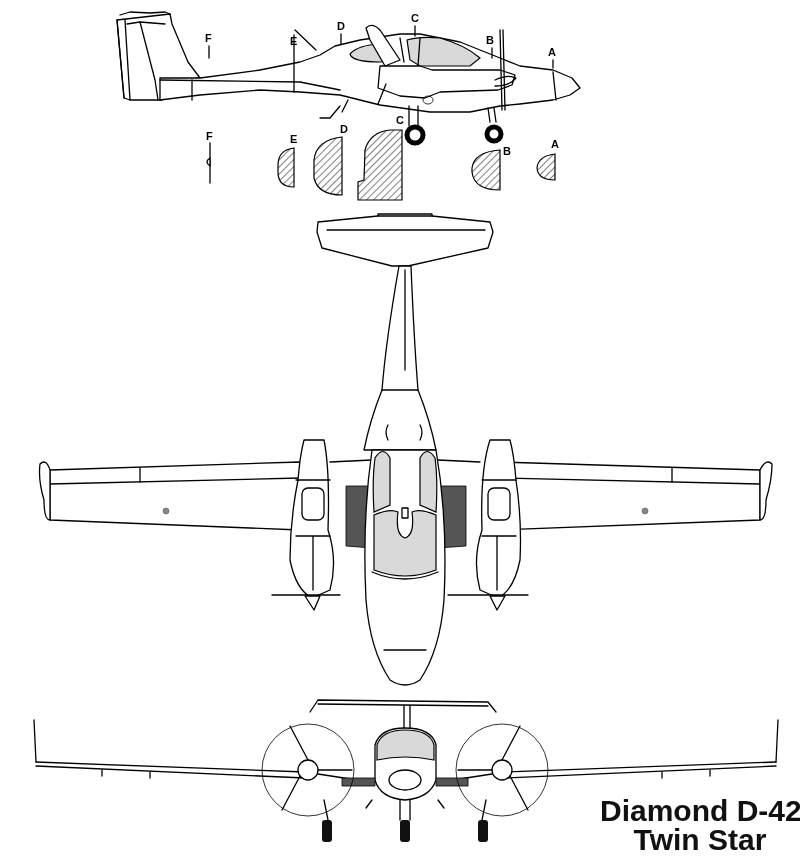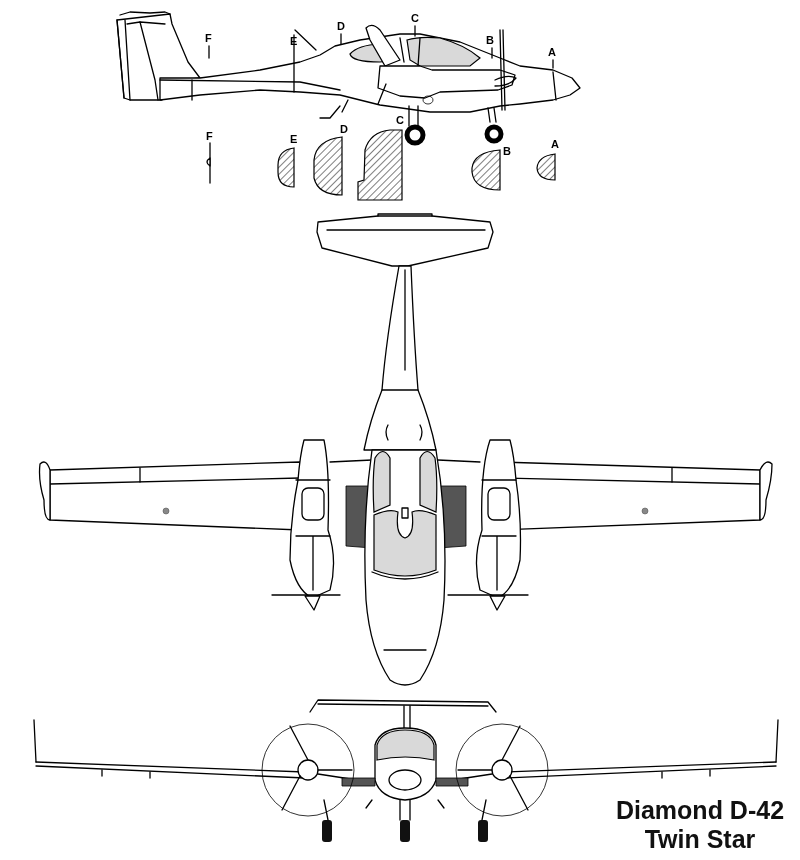--- a/index.html
+++ b/index.html
@@ -5,21 +5,21 @@
     html, body { margin: 0; padding: 0; background: #ffffff; }
     body { width: 800px; height: 860px; position: relative; overflow: hidden; font-family: "Liberation Sans", sans-serif; }
     #drawing { position: absolute; left: 0; top: 0; width: 800px; height: 860px; }
     .ln { fill: none; stroke: #000; stroke-width: 1.3; stroke-linejoin: round; stroke-linecap: round; }
     .thin { fill: none; stroke: #000; stroke-width: 0.8; }
     .wf { fill: #fff; stroke: #000; stroke-width: 1.3; stroke-linejoin: round; }
     .glass { fill: #d9d9d9; stroke: #000; stroke-width: 1.2; }
     .dark { fill: #555555; stroke: #000; stroke-width: 0.8; }
     .hatch { fill: url(#hatchPat); stroke: #000; stroke-width: 1.2; }
     .lbl { font-family: "Liberation Sans", sans-serif; font-weight: bold; font-size: 11px; fill: #000; }
-    .title-block { position: absolute; left: 600px; top: 796px; width: 200px; text-align: center; font-family: "Liberation Sans", sans-serif; font-weight: bold; font-size: 25px; line-height: 29px; color: #111; }
+    .title-block { position: absolute; left: 600px; top: 796px; width: 200px; text-align: center; font-family: "Liberation Sans", sans-serif; font-weight: bold; font-size: 30px; line-height: 29px; color: #111; }
     .title-block div { white-space: nowrap; }
   </style>
 </head>
 <body>
 
 <svg id="drawing" viewBox="0 0 800 860" xmlns="http://www.w3.org/2000/svg">
   <defs>
     <pattern id="hatchPat" patternUnits="userSpaceOnUse" width="5" height="5" patternTransform="rotate(45)">
       <rect width="5" height="5" fill="#fff"></rect>
       <line x1="0" y1="0" x2="0" y2="5" stroke="#000" stroke-width="1"></line>

